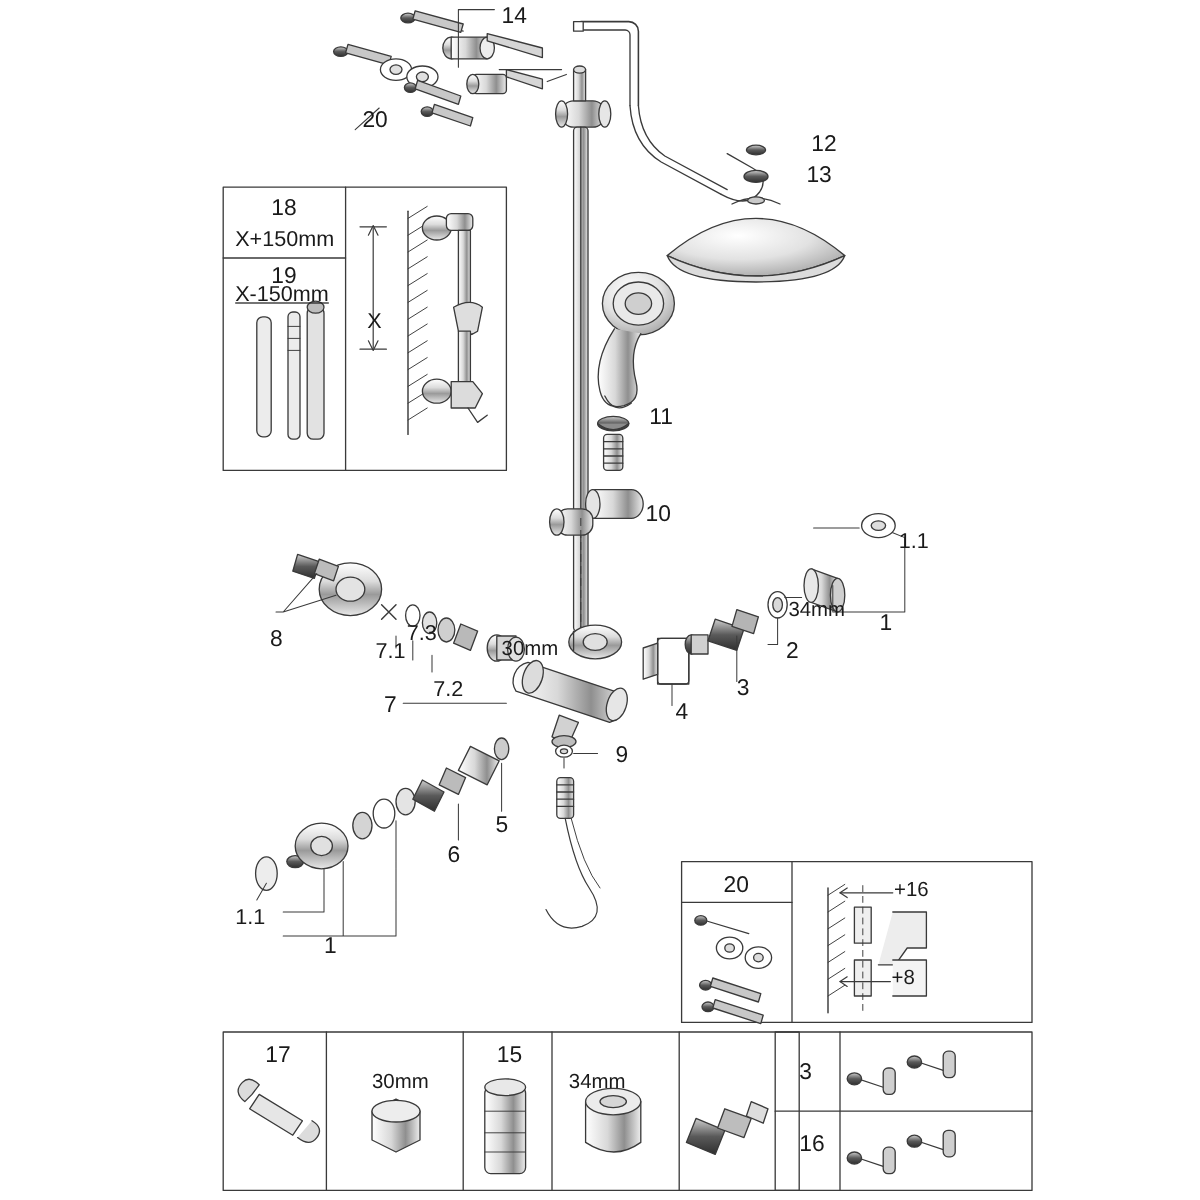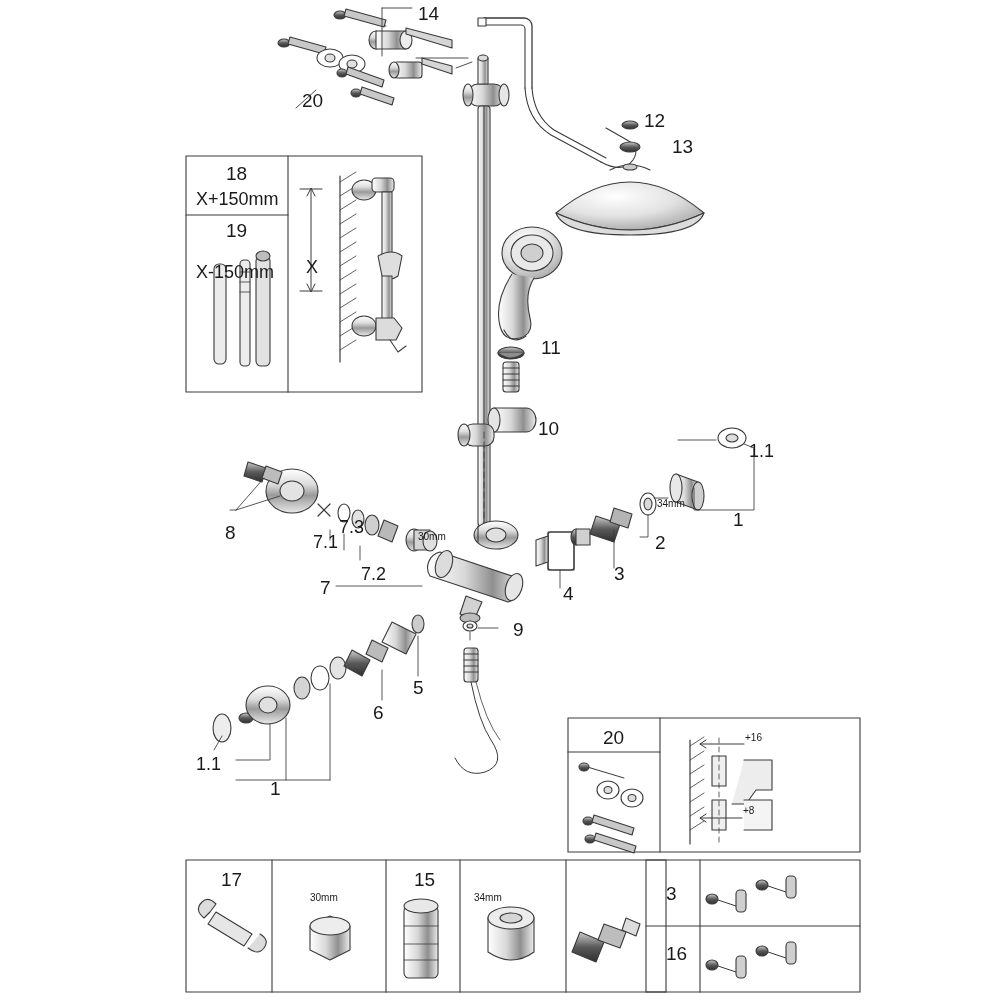--- a/index.html
+++ b/index.html
@@ -30,21 +30,21 @@
     position: absolute;
     font-family: "Liberation Sans", sans-serif;
     color: #1a1a1a;
     white-space: nowrap;
     line-height: 1;
   }
   .num-lg {
     font-size: 19px;
   }
   .small {
-    font-size: 10px;
+    font-size: 17px;
   }
   .mid {
     font-size: 18px;
   }
 </style>
 </head>
 <body>
 
 <div id="diagram-root">
 
@@ -377,21 +377,21 @@
         <path d="M762 950 l24 8" stroke-width="1"></path>
         <ellipse cx="762" cy="951" rx="6" ry="5" fill="url(#dark)"></ellipse>
         <rect x="786" y="942" width="10" height="22" rx="4" fill="#cfcfcf"></rect>
       </g>
 
     </g>
   </svg>
 
   <div class="lbl num-lg" style="left:418px; top:4px;text-align:right;">14</div>
   <div class="lbl num-lg" style="left:302px; top:91px;">20</div>
-  <div class="lbl num-lg" style="left:644px; top:111px;">12</div>
+  <div class="lbl num-lg" style="left:676px; top:111px;">12</div>
   <div class="lbl num-lg" style="left:672px; top:137px;">13</div>
   <div class="lbl num-lg" style="left:541px; top:338px;">11</div>
   <div class="lbl num-lg" style="left:538px; top:419px;">10</div>
   <div class="lbl mid" style="left:749px; top:442px;">1.1</div>
   <div class="lbl num-lg" style="left:733px; top:510px;">1</div>
   <div class="lbl num-lg" style="left:655px; top:533px;">2</div>
   <div class="lbl num-lg" style="left:614px; top:564px;">3</div>
   <div class="lbl num-lg" style="left:563px; top:584px;">4</div>
   <div class="lbl num-lg" style="left:225px; top:523px;">8</div>
   <div class="lbl num-lg" style="left:320px; top:578px;">7</div>
@@ -407,21 +407,21 @@
 
   <div class="lbl small" style="left:418px; top:532px;">30mm</div>
   <div class="lbl small" style="left:657px; top:499px;">34mm</div>
   <div class="lbl mid" style="left:306px; top:258px;">X</div>
   <div class="lbl small" style="left:745px; top:733px;">+16</div>
   <div class="lbl small" style="left:743px; top:806px;">+8</div>
 
   <div class="lbl num-lg" style="left:226px; top:164px;">18</div>
   <div class="lbl mid" style="left:196px; top:190px;">X+150mm</div>
   <div class="lbl num-lg" style="left:226px; top:221px;">19</div>
-  <div class="lbl mid" style="left:196px; top:263px;">X-150mm</div>
+  <div class="lbl mid" style="left:196px; top:236px;text-decoration:underline;">X-150mm</div>
 
   <div class="lbl num-lg" style="left:221px; top:870px;">17</div>
   <div class="lbl small" style="left:310px; top:893px;">30mm</div>
   <div class="lbl num-lg" style="left:414px; top:870px;">15</div>
   <div class="lbl small" style="left:474px; top:893px;">34mm</div>
   <div class="lbl num-lg" style="left:666px; top:884px;">3</div>
   <div class="lbl num-lg" style="left:666px; top:944px;">16</div>
 
 </div>
 

